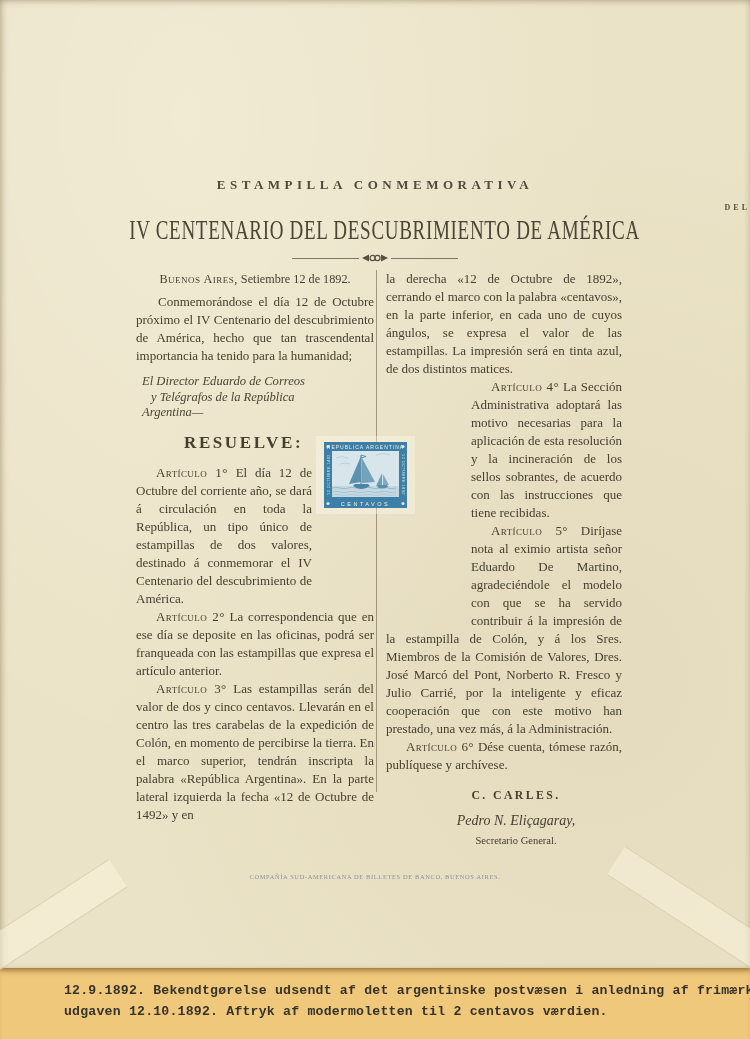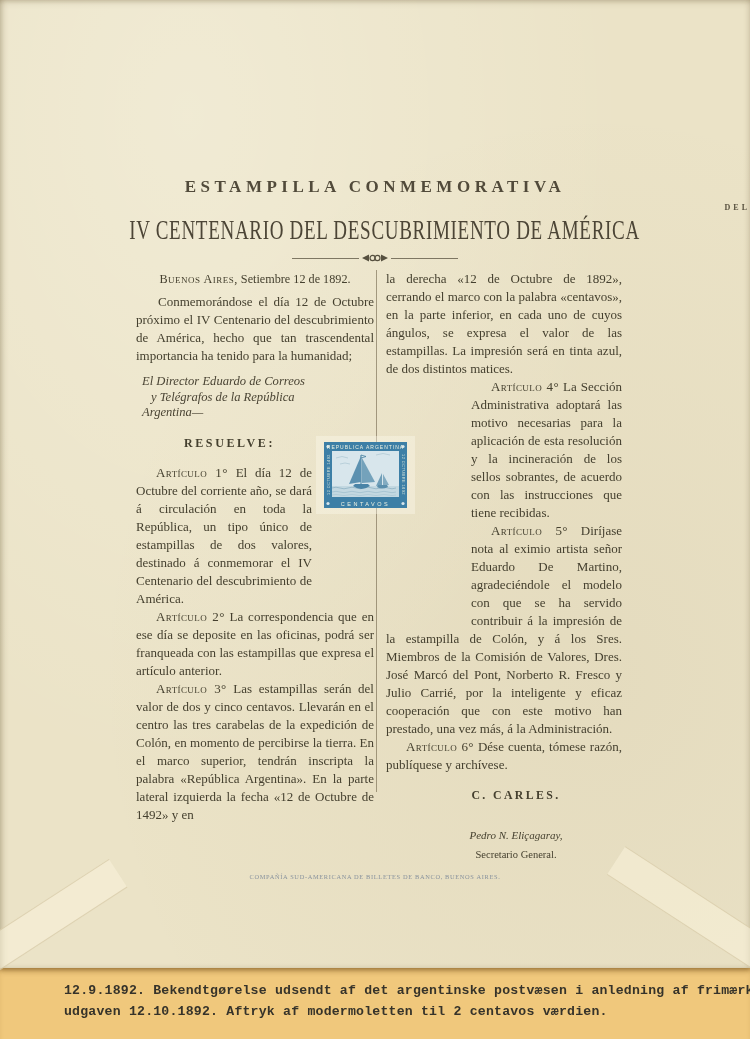--- a/index.html
+++ b/index.html
@@ -29,21 +29,21 @@
       #ebe3c7;
     box-shadow:
       inset 4px 0 7px -3px rgba(95,75,40,.38),
       inset 0 4px 7px -3px rgba(95,75,40,.28),
       inset -4px 0 7px -4px rgba(95,75,40,.22),
       0 2px 5px rgba(110,75,25,.55);
   }
   
   .kicker{
     position:absolute;top:177px;left:0;width:750px;text-align:center;
-    font-size:17px;font-weight:700;letter-spacing:4.5px;color:#514a3a;
+    font-size:13px;font-weight:700;letter-spacing:4.5px;color:#514a3a;
   }
   .subkicker{
     position:absolute;top:203px;left:0;width:750px;text-align:right;
     font-size:8px;font-weight:700;letter-spacing:3px;color:#58513f;
   }
   .titlewrap{position:absolute;top:214px;left:0;width:750px;text-align:center;padding-left:9px;}
   .main-title{
     display:inline-block;white-space:nowrap;
     font-size:28px;font-weight:400;letter-spacing:1px;color:#4c4536;
     transform:scaleX(.68);transform-origin:center;
@@ -59,30 +59,30 @@
     font-size:13px;line-height:18px;color:#45402f;text-align:justify;
   }
   .colL{left:136px;width:238px;}
   .colR{left:386px;width:236px;}
   .vrule{position:absolute;left:376px;top:270px;width:1px;height:522px;background:rgba(100,88,62,.55);}
   .dateline{text-align:center;font-size:12.2px;margin:0 0 5px 0;}
   .sc{font-variant:small-caps;letter-spacing:.5px;}
   p.intro{margin:0;text-indent:22px;}
   .salutation{margin:9px 0 0 6px;font-style:italic;font-size:12.6px;line-height:15.5px;text-align:left;color:#4a4434;}
   .salutation .l2{margin-left:9px;}
-  .resolve{margin:13px 0 12px 48px;font-size:12px;font-weight:700;letter-spacing:2.6px;text-align:left;}
+  .resolve{margin:13px 0 12px 48px;font-size:17px;font-weight:700;letter-spacing:2.6px;text-align:left;}
   p.art{margin:0;text-indent:20px;}
   p.cont{margin:0;text-indent:0;}
   .artlabel{font-variant:small-caps;letter-spacing:.4px;}
   .spacer-r{float:right;width:62px;height:132px;}
   .spacer-l{float:left;width:85px;height:238px;}
   
   .sigblock{margin:12px 0 0 30px;width:200px;text-align:center;}
   .sig-name{font-size:11.8px;font-weight:700;letter-spacing:2.4px;}
-  .sig-sec{font-style:italic;font-size:11px;margin-top:22px;}
+  .sig-sec{font-style:italic;font-size:14px;margin-top:8px;}
   .sig-title{font-size:10.5px;margin-top:2px;}
   
   .imprint{
     position:absolute;top:872px;left:0;width:750px;text-align:center;
     font-size:8px;letter-spacing:.8px;color:#7e8a99;opacity:.9;
     transform:scale(.8);
   }
   
   .stamp{position:absolute;left:316px;top:436px;width:99px;height:78px;}
   

